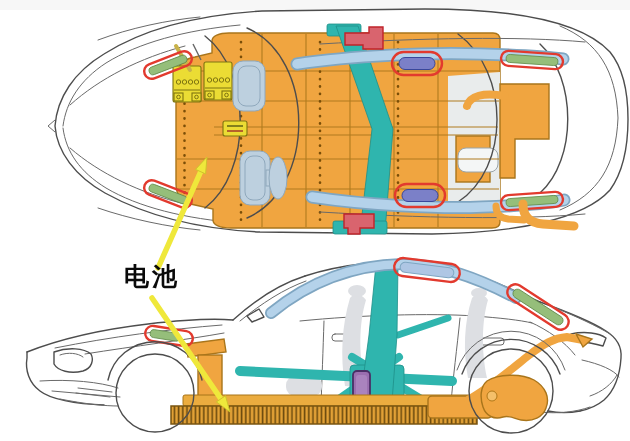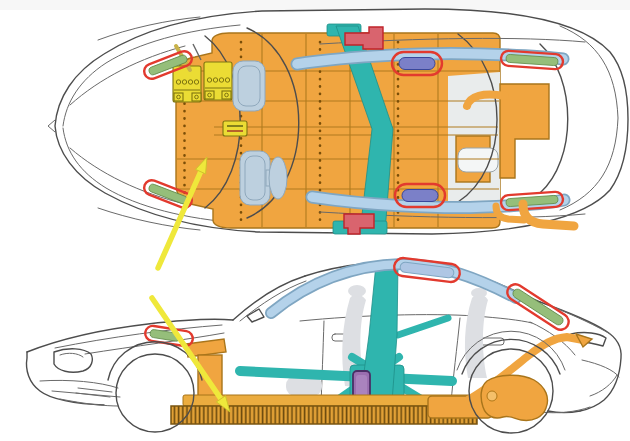--- a/index.html
+++ b/index.html
@@ -288,13 +288,14 @@
   </g>
 
   <g>
     <line class="arrowshaft" x1="158" y1="268" x2="201" y2="171"></line>
     <polygon class="arrowfill" points="207,157 205.6,173.9 195.5,169.4"></polygon>
     <line class="arrowshaft" x1="152" y1="298" x2="221" y2="399"></line>
     <polygon class="arrowfill" points="230,412 225.5,395.7 216.4,401.9"></polygon>
   </g>
 </svg>
 
+<div class="battery-label">电池</div>
 </div>
 
 </body></html>

